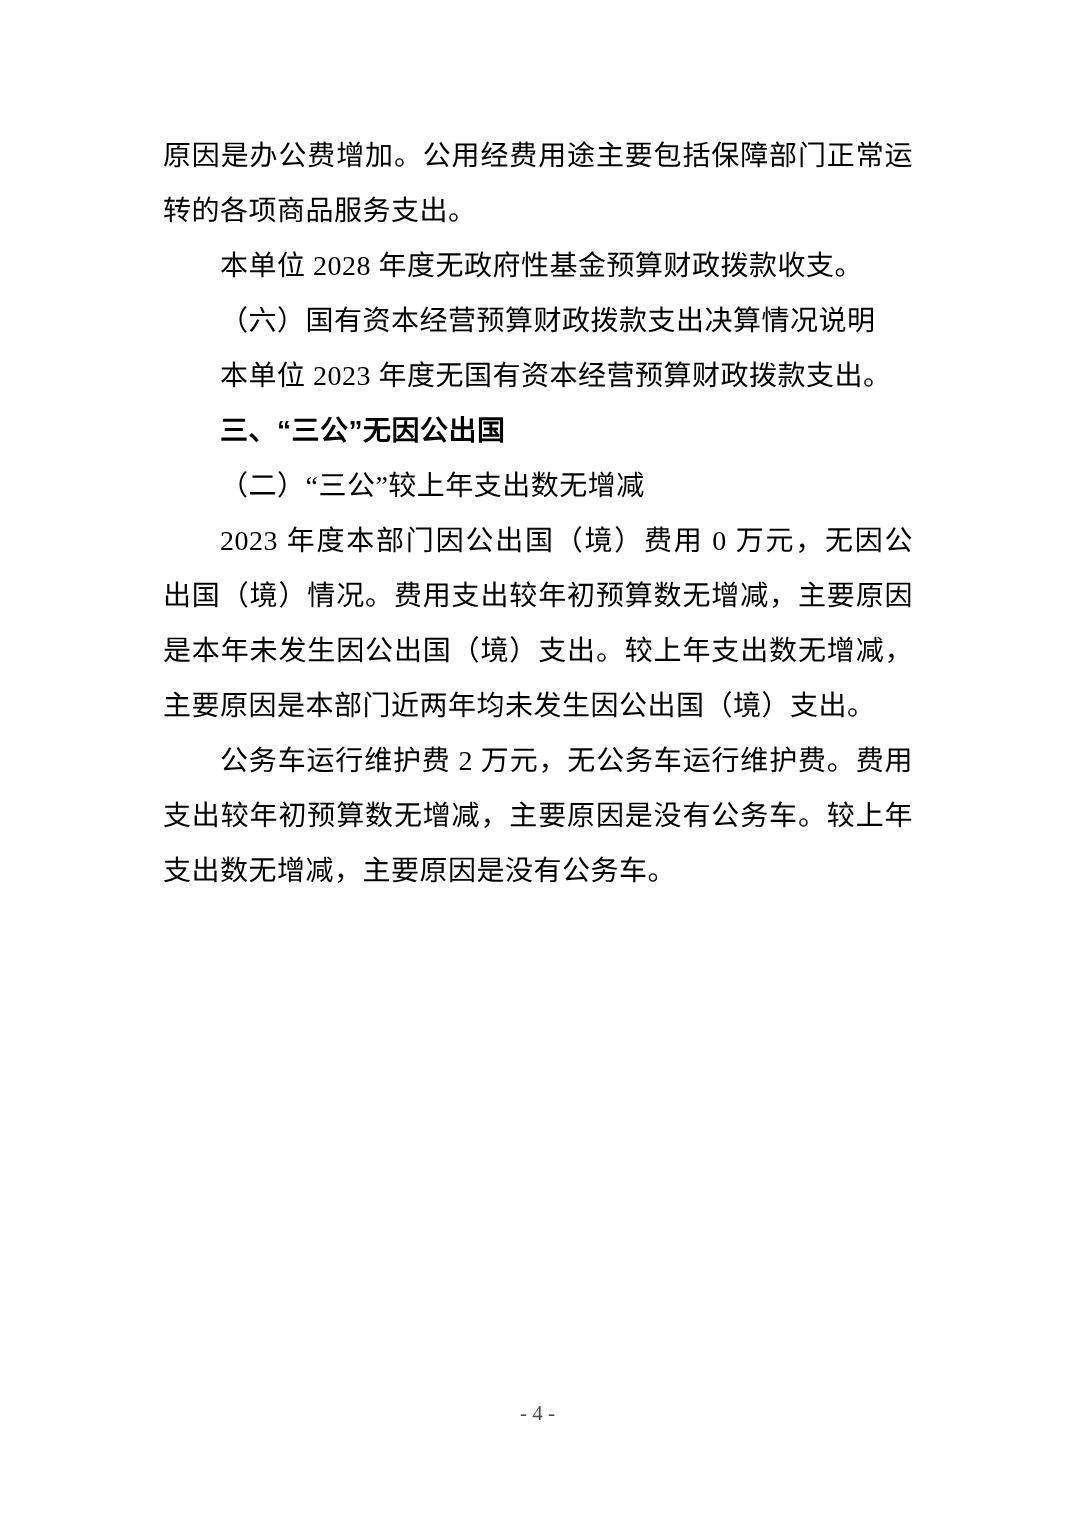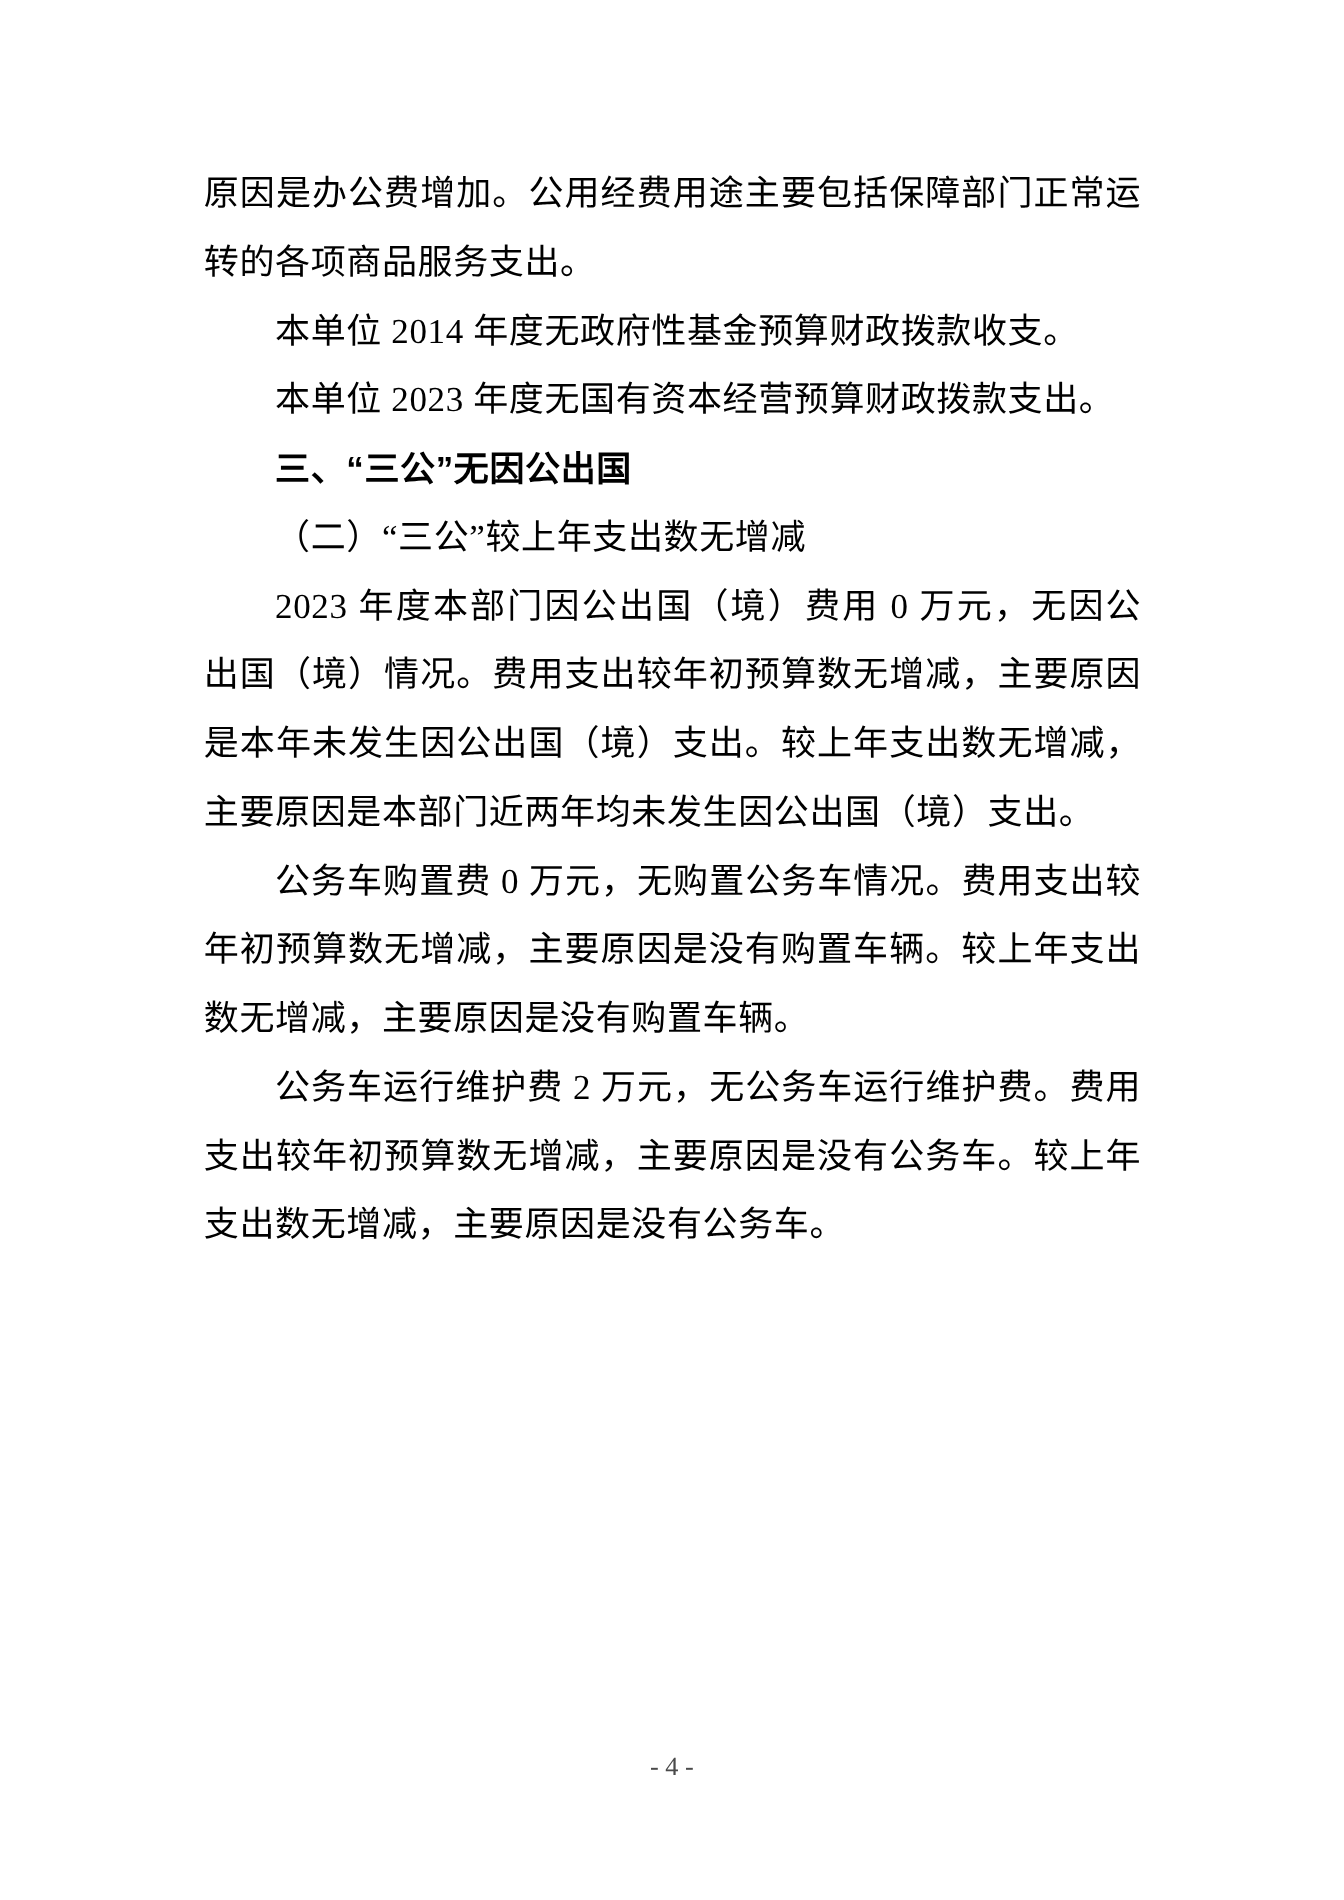--- a/index.html
+++ b/index.html
@@ -60,22 +60,22 @@
     color: #4a4a4a;
     font-family: "Liberation Serif", "DejaVu Serif", serif;
   }
 </style>
 </head>
 <body>
 
 <div class="page">
   <div class="content">
     <p class="para-flush">原因是办公费增加。公用经费用途主要包括保障部门正常运转的各项商品服务支出。</p>
-    <p class="para-indent">本单位 2014 年度无政府性基金预算财政拨款收支。</p>
+    <p class="para-indent">本单位 2028 年度无政府性基金预算财政拨款收支。</p>
+    <p class="head-kai">（六）国有资本经营预算财政拨款支出决算情况说明</p>
     <p class="para-indent">本单位 2023 年度无国有资本经营预算财政拨款支出。</p>
     <p class="head-hei">三、“三公”无因公出国</p>
     <p class="head-kai">（二）“三公”较上年支出数无增减</p>
     <p class="para-indent">2023 年度本部门因公出国（境）费用 0 万元，无因公出国（境）情况。费用支出较年初预算数无增减，主要原因是本年未发生因公出国（境）支出。较上年支出数无增减，主要原因是本部门近两年均未发生因公出国（境）支出。</p>
-    <p class="para-indent">公务车购置费 0 万元，无购置公务车情况。费用支出较年初预算数无增减，主要原因是没有购置车辆。较上年支出数无增减，主要原因是没有购置车辆。</p>
     <p class="para-indent">公务车运行维护费 2 万元，无公务车运行维护费。费用支出较年初预算数无增减，主要原因是没有公务车。较上年支出数无增减，主要原因是没有公务车。</p>
   </div>
   <div class="footer">- 4 -</div>
 </div>
 
 </body></html>

